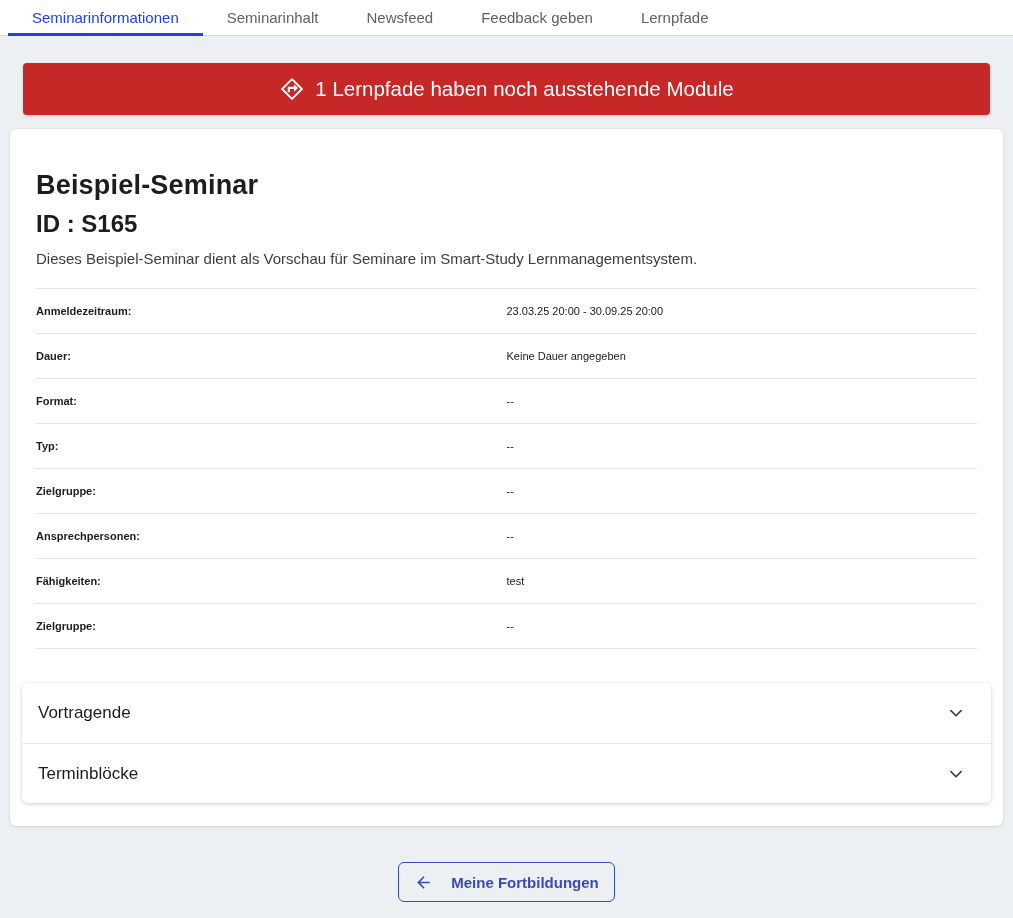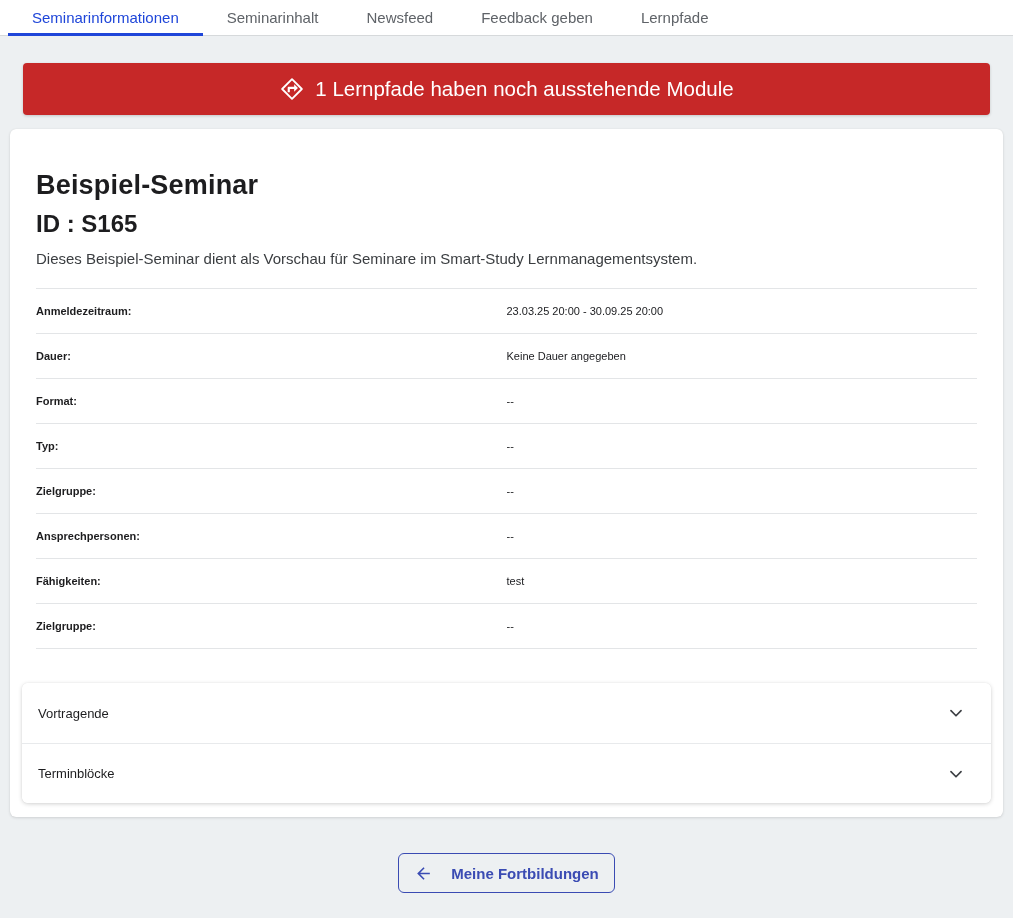--- a/index.html
+++ b/index.html
@@ -71,21 +71,21 @@
     cursor: pointer;
   }
   .alert-icon svg { width: 26px; height: 26px; display: block; }
 
   
   .card {
     margin: 14px 10px 0;
     background: var(--card-bg);
     border-radius: 6px;
     box-shadow: 0 1px 3px rgba(0,0,0,0.12), 0 0 1px rgba(0,0,0,0.10);
-    padding: 40px 26px 14px;
+    padding: 40px 26px 23px;
   }
   .card h1 {
     margin: 0;
     font-size: 27px;
     line-height: 32px;
     font-weight: bold;
     color: #1d1d1f;
     letter-spacing: 0.2px;
   }
   .card h2 {
@@ -136,21 +136,21 @@
     height: 60px;
     display: flex;
     align-items: center;
     justify-content: space-between;
     padding: 0 24px 0 16px;
     cursor: pointer;
     background: #fff;
   }
   .accordion + .accordion { border-top: 1px solid #e8eaec; }
   .acc-label {
-    font-size: 13px;
+    font-size: 17px;
     font-weight: 500;
     color: #1d1d1f;
   }
   .chevron svg { width: 22px; height: 22px; display: block; }
 
   
   .footer {
     display: flex;
     justify-content: center;
     margin-top: 36px;

